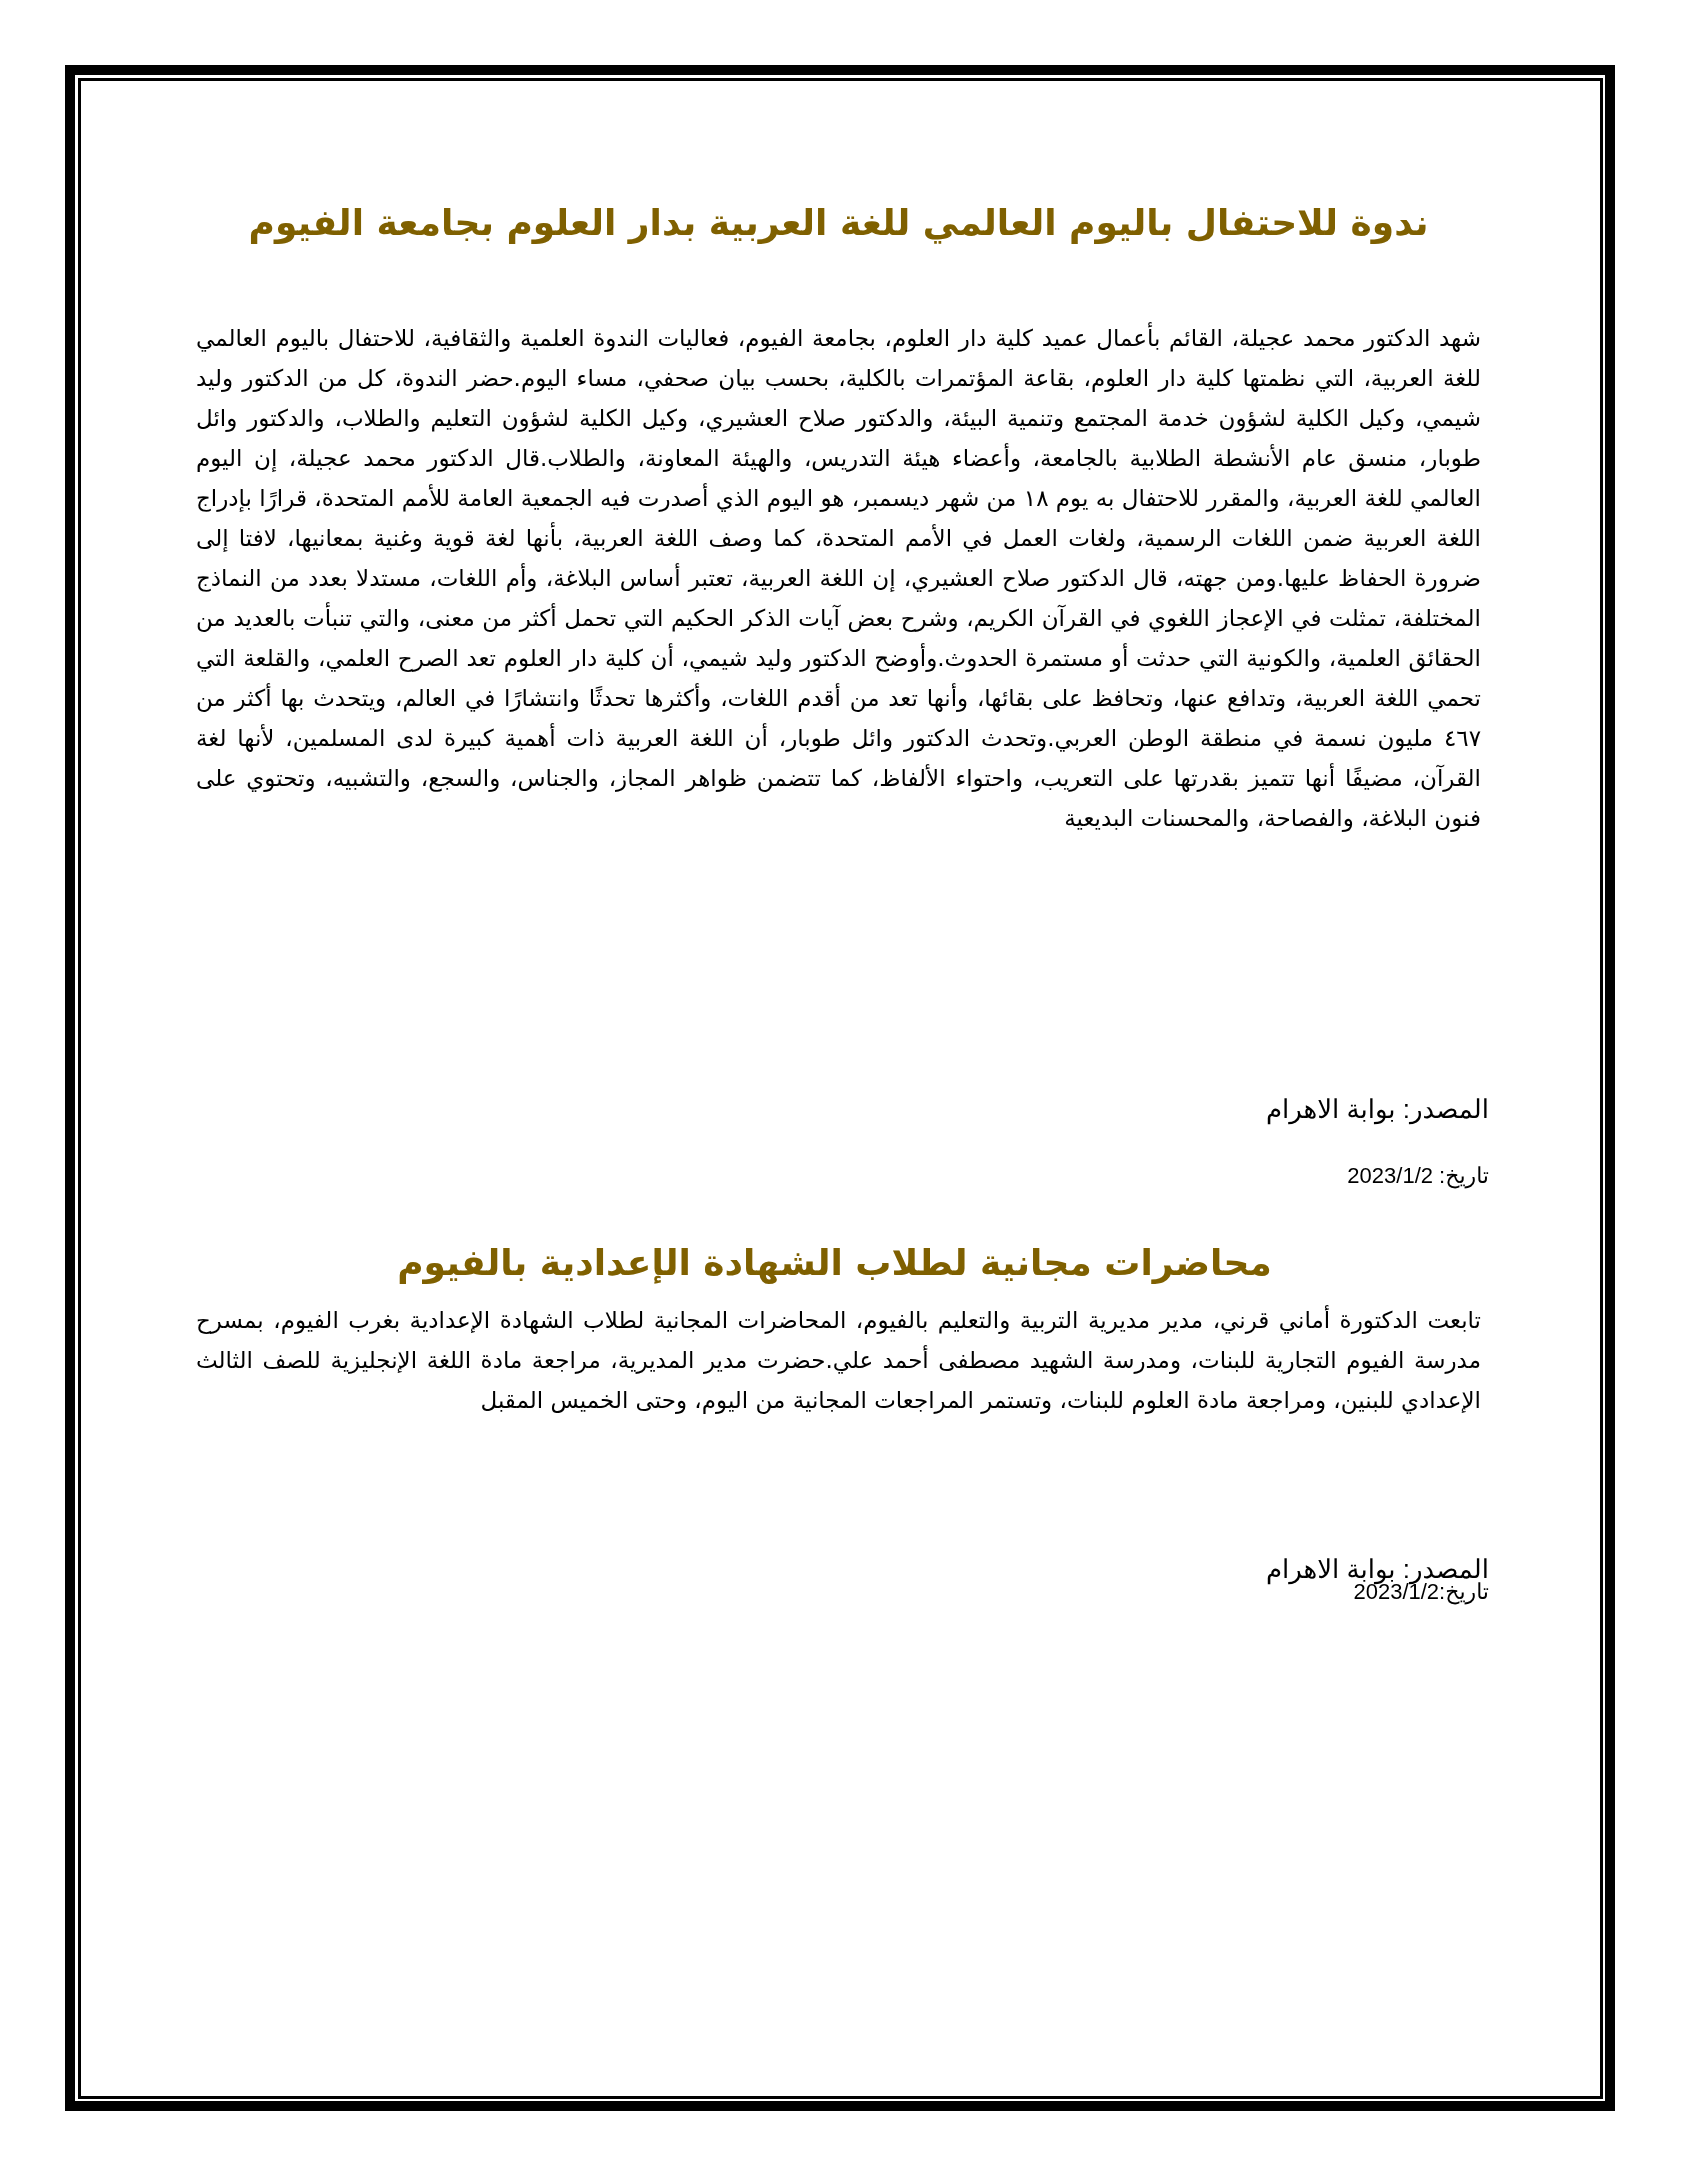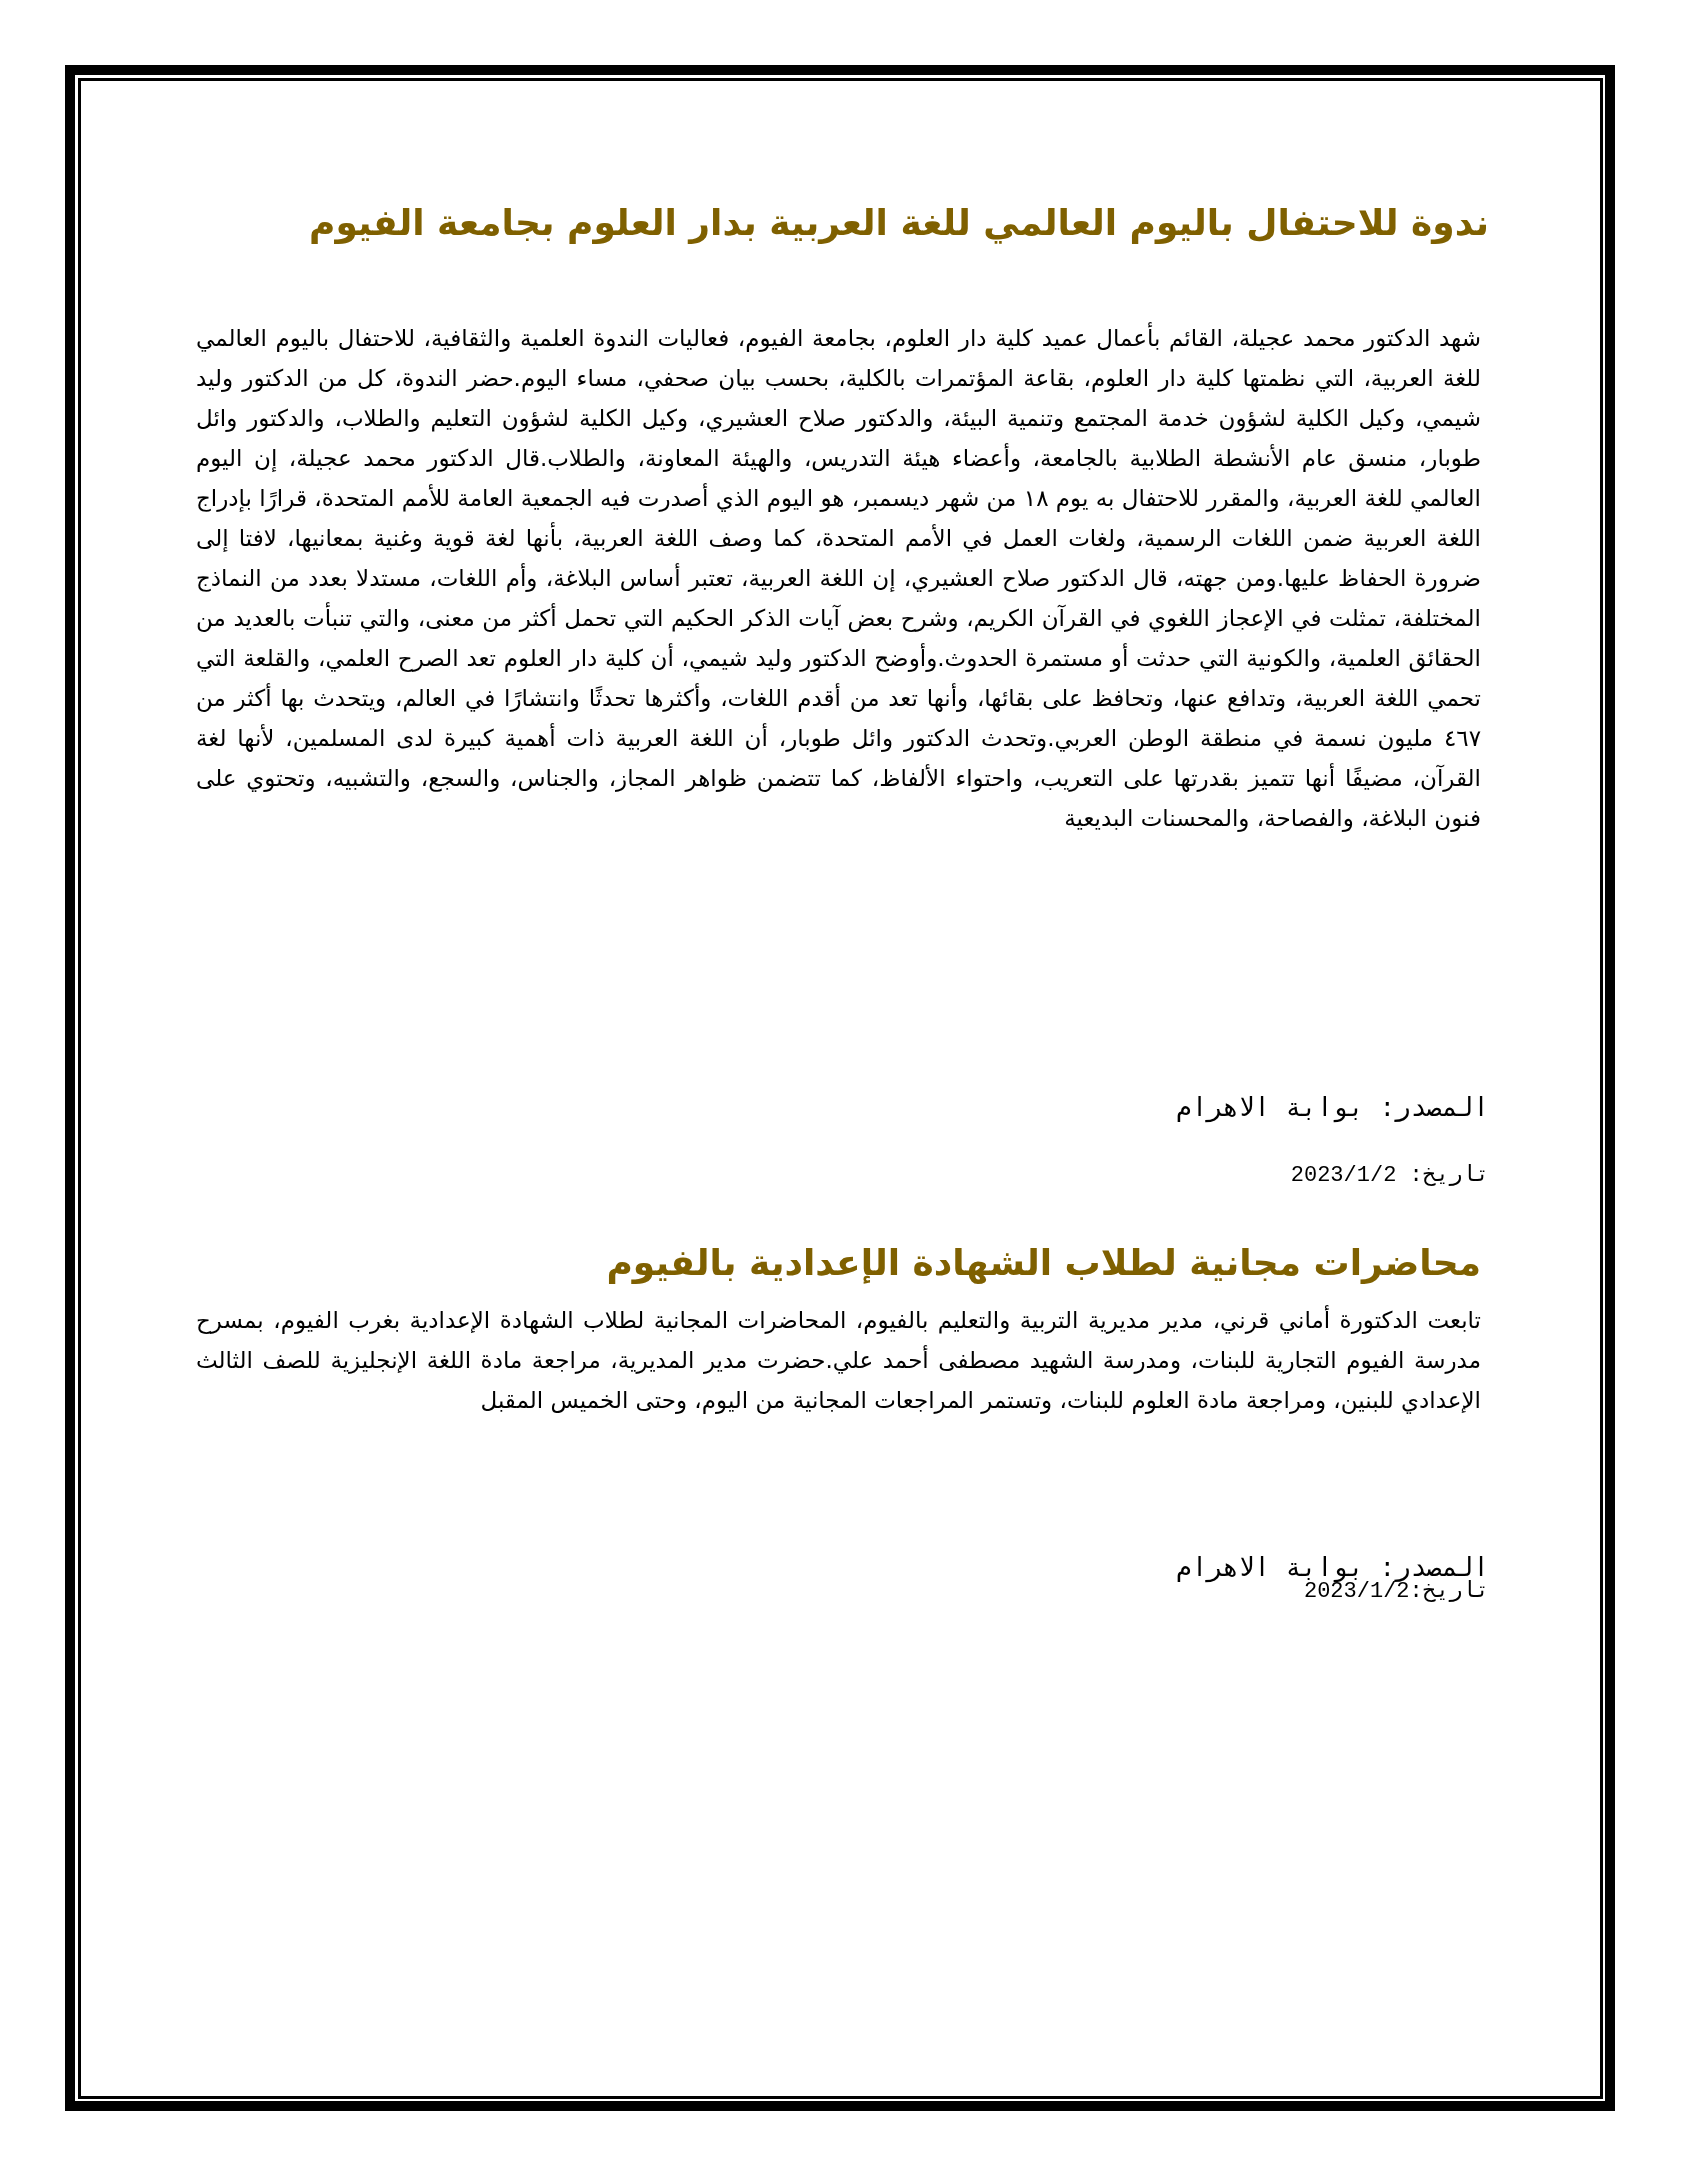--- a/index.html
+++ b/index.html
@@ -39,35 +39,36 @@
       width: 1301px;
       direction: rtl;
       text-align: right;
       color: #000000;
     }
     .article-title {
       font-family: "DejaVu Sans", sans-serif;
       font-weight: bold;
       font-size: 36px;
       color: #7f6000;
+      text-align: center;
       margin: 0;
       line-height: 50px;
       white-space: nowrap;
       letter-spacing: -0.5px;
     }
     .article-body {
       font-family: "DejaVu Sans", sans-serif;
       font-size: 23px;
       line-height: 40px;
       text-align: justify;
       text-align-last: right;
       margin: 8px;
     }
     .meta-line {
-      font-family: Liberation Mono, monospace;
+      font-family: Liberation Sans, sans-serif;
       font-size: 26px;
       line-height: 40px;
       margin: 0;
     }
     .meta-line.date {
       font-size: 22px;
     }
     .meta-line .value {
       unicode-bidi: isolate;
     }

